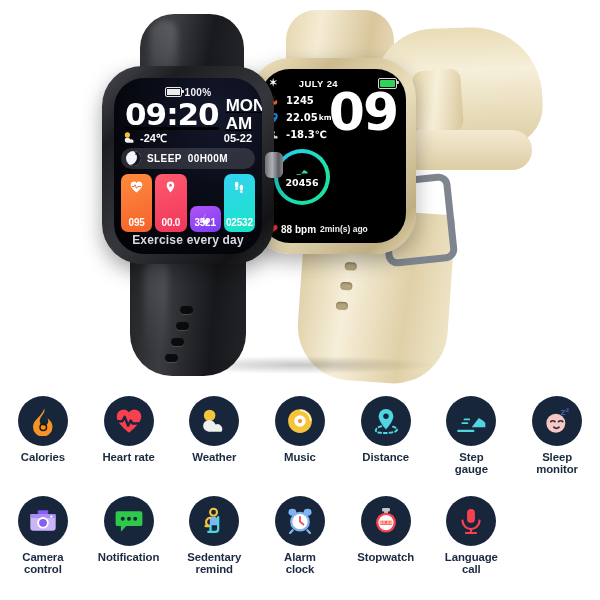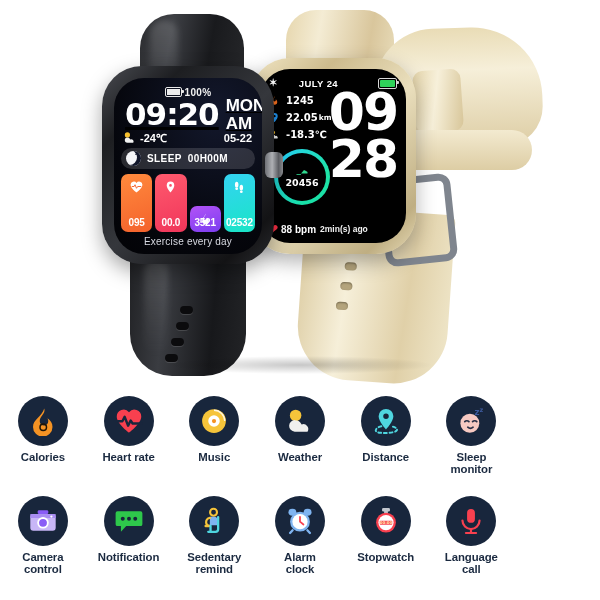--- a/index.html
+++ b/index.html
@@ -94,21 +94,21 @@
     align-items:center;justify-content:flex-start;padding-top:6px;}
   .tile .gl{font-size:15px;line-height:1;color:#fff;}
   .tile .vl{position:absolute;bottom:4px;left:0;width:100%;text-align:center;
     color:#fff;font-size:10px;font-weight:700;letter-spacing:-.2px;}
   .t-hr{background:linear-gradient(160deg,#ff8a3d,#f4622c);}
   .t-di{background:linear-gradient(160deg,#ff5a6e,#f0365a);}
   .t-ca{background:linear-gradient(160deg,#b253f7,#7b3df0);margin-top:32px;}
   .t-st{background:linear-gradient(160deg,#34d3f2,#19e5c6);}
 
   .s1-foot{position:absolute;left:0;bottom:7px;width:100%;text-align:center;
-    color:#d8dae2;font-size:10px;font-weight:400;letter-spacing:.2px;}
+    color:#d8dae2;font-size:12px;font-weight:700;letter-spacing:.2px;}
 
   
   .w2{position:absolute;left:246px;top:10px;width:290px;height:372px;}
   .w2-band-top{
     position:absolute;left:40px;top:0px;width:108px;height:92px;
     background:linear-gradient(100deg,#e6d6ad 0%,#f4ecd4 30%,#d9c69c 72%,#eadfbe 100%);
     border-radius:30px 30px 8px 8px;
   }
   .w2-strap{
     position:absolute;left:128px;top:18px;width:168px;height:120px;
@@ -289,21 +289,20 @@
                     <path fill="#2fd98f" d="M2 12h8l6-7 4 2 3 2v3H2z"></path>
                     <path stroke="#2fd98f" stroke-width="1.6" d="M1 14h9"></path>
                   </svg>
               </span>
               <span class="val">20456</span>
             </div>
           </div>
 
           <div class="s2-bigtime">
             <div>09</div>
-            <div>28</div>
           </div>
 
           <div class="s2-hr">
             <span class="hrt">❤</span>
             <span class="bpm">88 bpm</span>
             <span class="ago">2min(s) ago</span>
           </div>
 
         </div>
       </div>
@@ -422,50 +421,61 @@
           <svg class="fsvg" viewBox="0 0 24 24">
               <path fill="#f8404f" d="M12 21.3S2.2 14.2 2.2 8.4a5.5 5.5 0 0 1 9.8-3.4 5.5 5.5 0 0 1 9.8 3.4c0 5.8-9.8 12.9-9.8 12.9z"></path>
               <path stroke="#18263c" stroke-width="1.9" fill="none" stroke-linejoin="round" d="M2.5 12.2h4.2l1.8-3.6 2.8 7.2 2-4.2 1.6 2.4h7.6"></path>
             </svg>
         </div>
         <div class="flabel">Heart rate</div>
       </div>
 
       <div class="fcell r1">
         <div class="fcircle">
+          <svg class="fsvg" viewBox="0 0 24 22">
+              <circle cx="8.5" cy="6.5" r="4.6" fill="#f6c43a"></circle>
+              <path fill="#f0f0ee" d="M18 19.5H7.8a4.6 4.6 0 0 1 .2-9.2 5.8 5.8 0 0 1 5.3 3.5 3.9 3.9 0 0 1 4.7 5.7z"></path>
+            </svg>
+        </div>
+        <div class="flabel">Weather</div>
+      </div>
+
+      <div class="fcell r1">
+        <div class="fcircle">
           <svg class="fsvg" viewBox="0 0 24 24">
               <circle cx="12" cy="12" r="9.5" fill="#f6c43a"></circle>
               <circle cx="12" cy="12" r="4.6" fill="#ffffff"></circle>
               <circle cx="12" cy="12" r="1.7" fill="#f59324"></circle>
               <path d="M12 3.4a8.6 8.6 0 0 1 8.6 8.6" stroke="#fff" stroke-width="1.1" fill="none" opacity=".85"></path>
             </svg>
         </div>
         <div class="flabel">Music</div>
       </div>
 
       <div class="fcell r1">
         <div class="fcircle">
-          <svg class="fsvg" viewBox="0 0 24 22">
-              <circle cx="8.5" cy="6.5" r="4.6" fill="#f6c43a"></circle>
-              <path fill="#f0f0ee" d="M18 19.5H7.8a4.6 4.6 0 0 1 .2-9.2 5.8 5.8 0 0 1 5.3 3.5 3.9 3.9 0 0 1 4.7 5.7z"></path>
-            </svg>
-        </div>
-        <div class="flabel">Weather</div>
-      </div>
-
-      <div class="fcell r1">
-        <div class="fcircle">
           <svg class="fsvg" viewBox="0 0 26 24">
               <path fill="#4fd6e0" d="M13 1.5a6.4 6.4 0 0 0-6.4 6.4c0 4.6 6.4 11.4 6.4 11.4s6.4-6.8 6.4-11.4A6.4 6.4 0 0 0 13 1.5zm0 8.7a2.4 2.4 0 1 1 0-4.8 2.4 2.4 0 0 1 0 4.8z"></path>
               <path stroke="#4fd6e0" stroke-width="1.7" stroke-linecap="round" stroke-dasharray="2.4 2.4" fill="none" d="M9 16.5c-5 1-7 5-2 5.6 5 .6 13 .3 15-1.6 1.6-1.5-.6-3-3-3.6"></path>
             </svg>
         </div>
         <div class="flabel">Distance</div>
       </div>
 
+      <div class="fcell r1">
+        <div class="fcircle">
+          <svg class="fsvg" viewBox="0 0 26 22">
+              <path fill="#4fd6e0" d="M5 16.5h8.6l6.2-8.2 3.4 2.2 2.2 2.1v3.9H5z"></path>
+              <path stroke="#4fd6e0" stroke-width="2" stroke-linecap="round" d="M2 19.6h13"></path>
+              <path stroke="#4fd6e0" stroke-width="1.6" stroke-linecap="round" d="M5.5 12.8h4.4M7.4 9.6h4"></path>
+            </svg>
+        </div>
+        <div class="flabel" style="white-space:pre-line">Step
+gauge</div>
+      </div>
 
       <div class="fcell r1">
         <div class="fcircle">
           <svg class="fsvg" viewBox="0 0 26 24">
               <circle cx="12" cy="14" r="8.2" fill="#f7c9c2"></circle>
               <path stroke="#2a2f45" stroke-width="1.5" fill="none" stroke-linecap="round" d="M7.6 12.6a2.4 2.4 0 0 1 3.6 0M14.4 12.6a2.4 2.4 0 0 1 3.6 0"></path>
               <path stroke="#2a2f45" stroke-width="1.5" fill="none" stroke-linecap="round" d="M10.2 17.4a3.4 3.4 0 0 0 4.6 0"></path>
               <text x="16" y="7" font-size="7.5" font-weight="700" fill="#3d5a9e" font-family="DejaVu Sans">z</text>
               <text x="20.4" y="4.6" font-size="5.6" font-weight="700" fill="#3d5a9e" font-family="DejaVu Sans">z</text>
             </svg>

